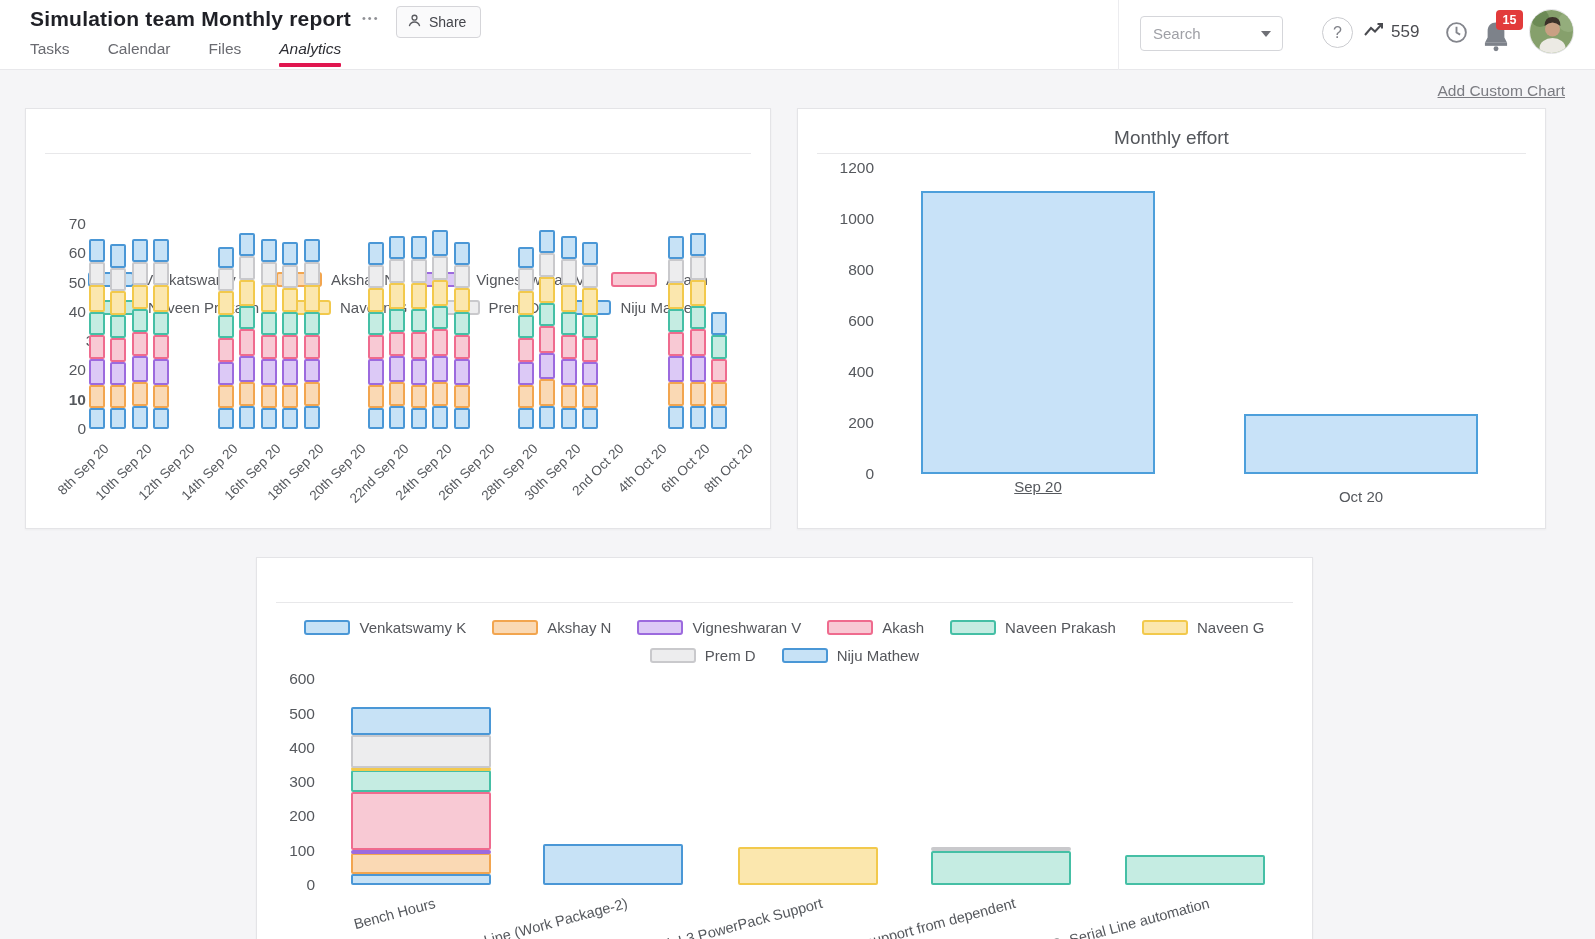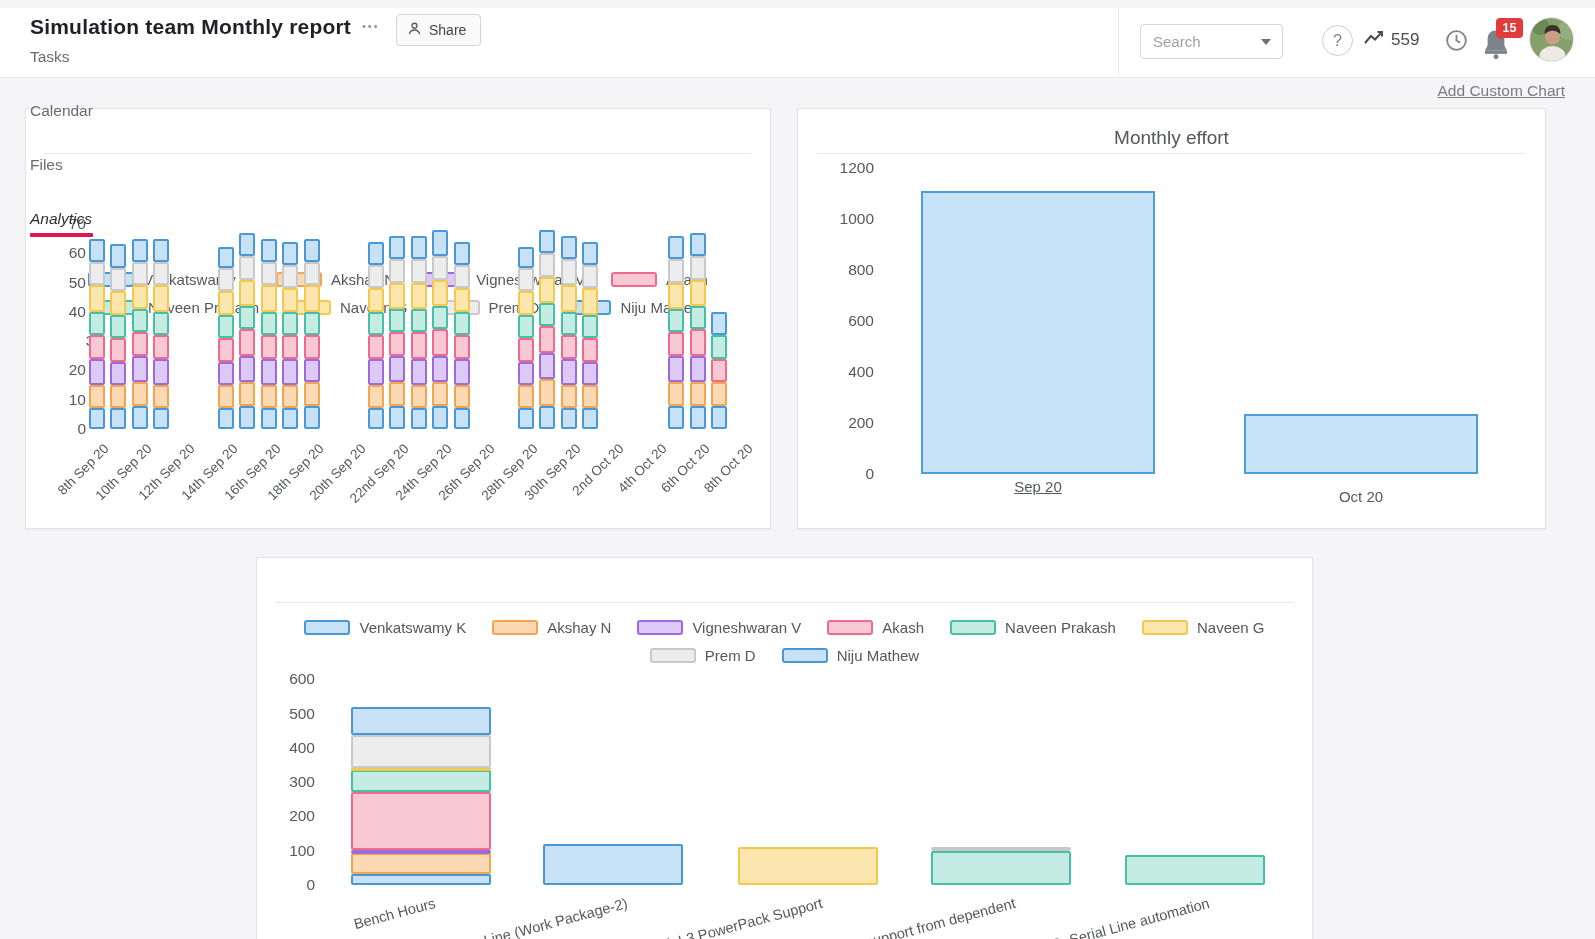--- a/index.html
+++ b/index.html
@@ -1,25 +1,25 @@
 <!DOCTYPE html>
 <html style="--accent: #e0164f; --badge: #e23b3b;"><head>
 <meta charset="utf-8">
 <style>
   * { margin:0; padding:0; box-sizing:border-box; }
   html,body { width:1595px; height:939px; overflow:hidden; }
   body { font-family:"Liberation Sans", sans-serif; background:#f5f5f7; position:relative; }
 
   
-  .header { position:absolute; left:0; top:0; width:1595px; height:70px; background:#fff; border-bottom:1px solid #e8e8eb; z-index:5;margin-top:8px; }
+  .header { position:absolute; left:0; top:0; width:1595px; height:70px; background:#fff; border-bottom:1px solid #e8e8eb; z-index:5; }
   .hdr-divider { position:absolute; left:1118px; top:0; width:1px; height:70px; background:#ececef; }
   .page-title { position:absolute; left:30px; top:7px; font-size:21px; font-weight:bold; color:#1f2026; letter-spacing:.2px; }
   .more-dots { position:absolute; left:362px; top:12px; font-size:11px; color:#8f9095; letter-spacing:2px; cursor:pointer; }
   .share-btn { position:absolute; left:396px; top:6px; height:32px; padding:0 14px 0 10px; border:1px solid #d5d5d9; border-radius:4px; background:#fafafb; display:flex; align-items:center; gap:7px; font-size:14px; color:#44454b; cursor:pointer; }
-  .tabs { position:absolute; left:30px; top:40px; display:flex; gap:27px;flex-direction:column; }
+  .tabs { position:absolute; left:30px; top:40px; display:flex; gap:38px; }
   .tab { position:relative; font-size:15.5px; color:#6a6b71; padding-bottom:9px; cursor:pointer; }
   .tab.active { color:#2e2f35;font-style:italic; }
   .tab.active::after { content:""; position:absolute; left:0; right:0; bottom:0; height:4px; border-radius:1px; background:var(--accent,#e0164f); }
 
   .search-box { position:absolute; left:1140px; top:16px; width:143px; height:35px; border:1px solid #d5d6da; border-radius:4px; background:#fff; display:flex; align-items:center; cursor:text; }
   .search-text { flex:1; padding-left:12px; font-size:15px; color:#9fa0a6; }
   .caret { width:0; height:0; border-left:5px solid transparent; border-right:5px solid transparent; border-top:6px solid #6f7076; margin-right:11px; }
   .help-circle { position:absolute; left:1322px; top:17px; width:31px; height:31px; border:1.5px solid #cbccd0; border-radius:50%; display:flex; align-items:center; justify-content:center; font-size:16px; color:#808289; cursor:pointer; }
   .trend-group { position:absolute; left:1364px; top:22px; display:flex; align-items:center; gap:5px; cursor:pointer; }
   .trend-count { font-size:17px; color:#4a4b50; }
@@ -149,21 +149,21 @@
         <div class="swatch" style="background: rgb(237, 237, 238); border-color: rgb(201, 201, 204);"></div>
         <span class="legend-label">Prem D</span>
       </div>
       <div class="legend-item">
         <div class="swatch" style="background: rgb(199, 226, 246); border-color: rgb(74, 151, 214);"></div>
         <span class="legend-label">Niju Mathew</span>
       </div>
     </div>
   <div id="plot1" style="position:absolute;left:0;top:0;right:0;bottom:0;">
       <div class="ytick" style="left: 8px; top: 311px;">0</div>
-      <div class="ytick" style="left: 8px; top: 281.71px;">10</div>
+      <div class="ytick" style="left: 8px; top: 281.71px; font-weight: bold;">10</div>
       <div class="ytick" style="left: 8px; top: 252.42px;">20</div>
       <div class="ytick" style="left: 25px; top: 223.13px;">30</div>
       <div class="ytick" style="left: 8px; top: 193.84px;">40</div>
       <div class="ytick" style="left: 8px; top: 164.55px;">50</div>
       <div class="ytick" style="left: 8px; top: 135.26px;">60</div>
       <div class="ytick" style="left: 8px; top: 105.97px;">70</div>
       <div class="seg" style="left: 63px; width: 16px; top: 299.497px; height: 20.503px; background: rgb(199, 226, 246); border-color: rgb(74, 151, 214);"></div>
       <div class="seg" style="left: 63px; width: 16px; top: 276.065px; height: 23.432px; background: rgb(250, 217, 180); border-color: rgb(242, 165, 79);"></div>
       <div class="seg" style="left: 63px; width: 16px; top: 249.704px; height: 26.361px; background: rgb(220, 201, 246); border-color: rgb(156, 106, 222);"></div>
       <div class="seg" style="left: 63px; width: 16px; top: 226.272px; height: 23.432px; background: rgb(248, 201, 212); border-color: rgb(239, 107, 142);"></div>

